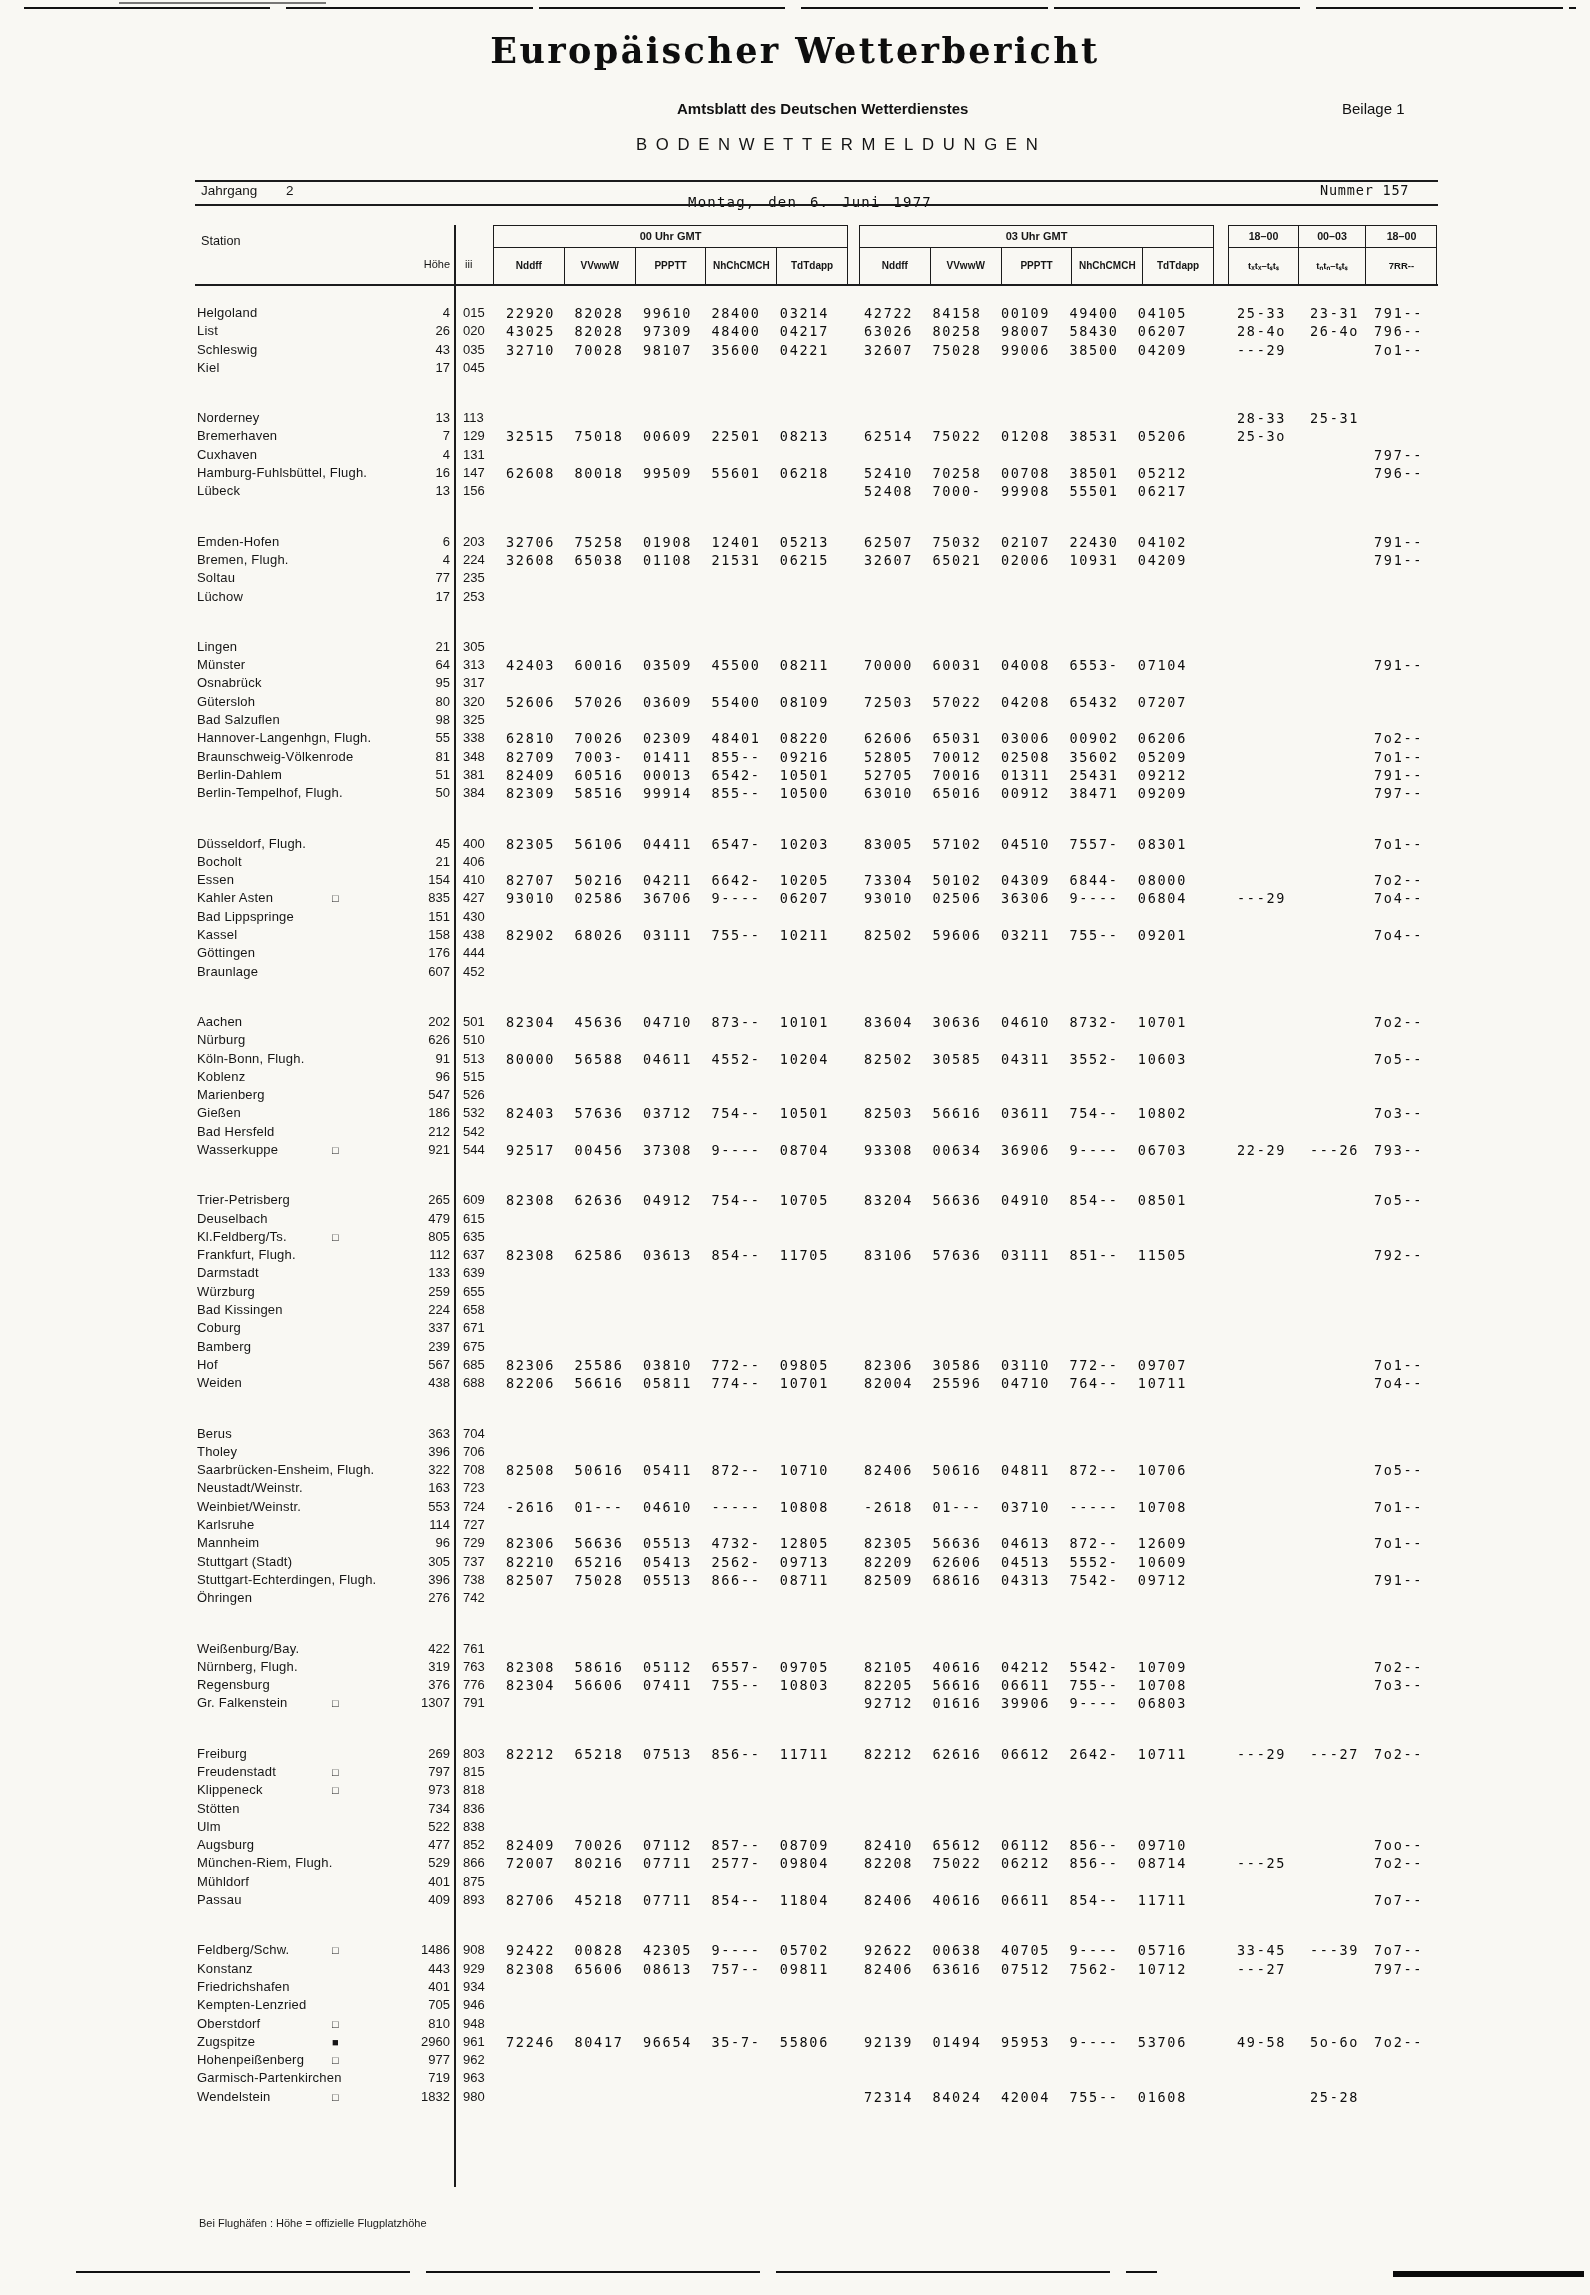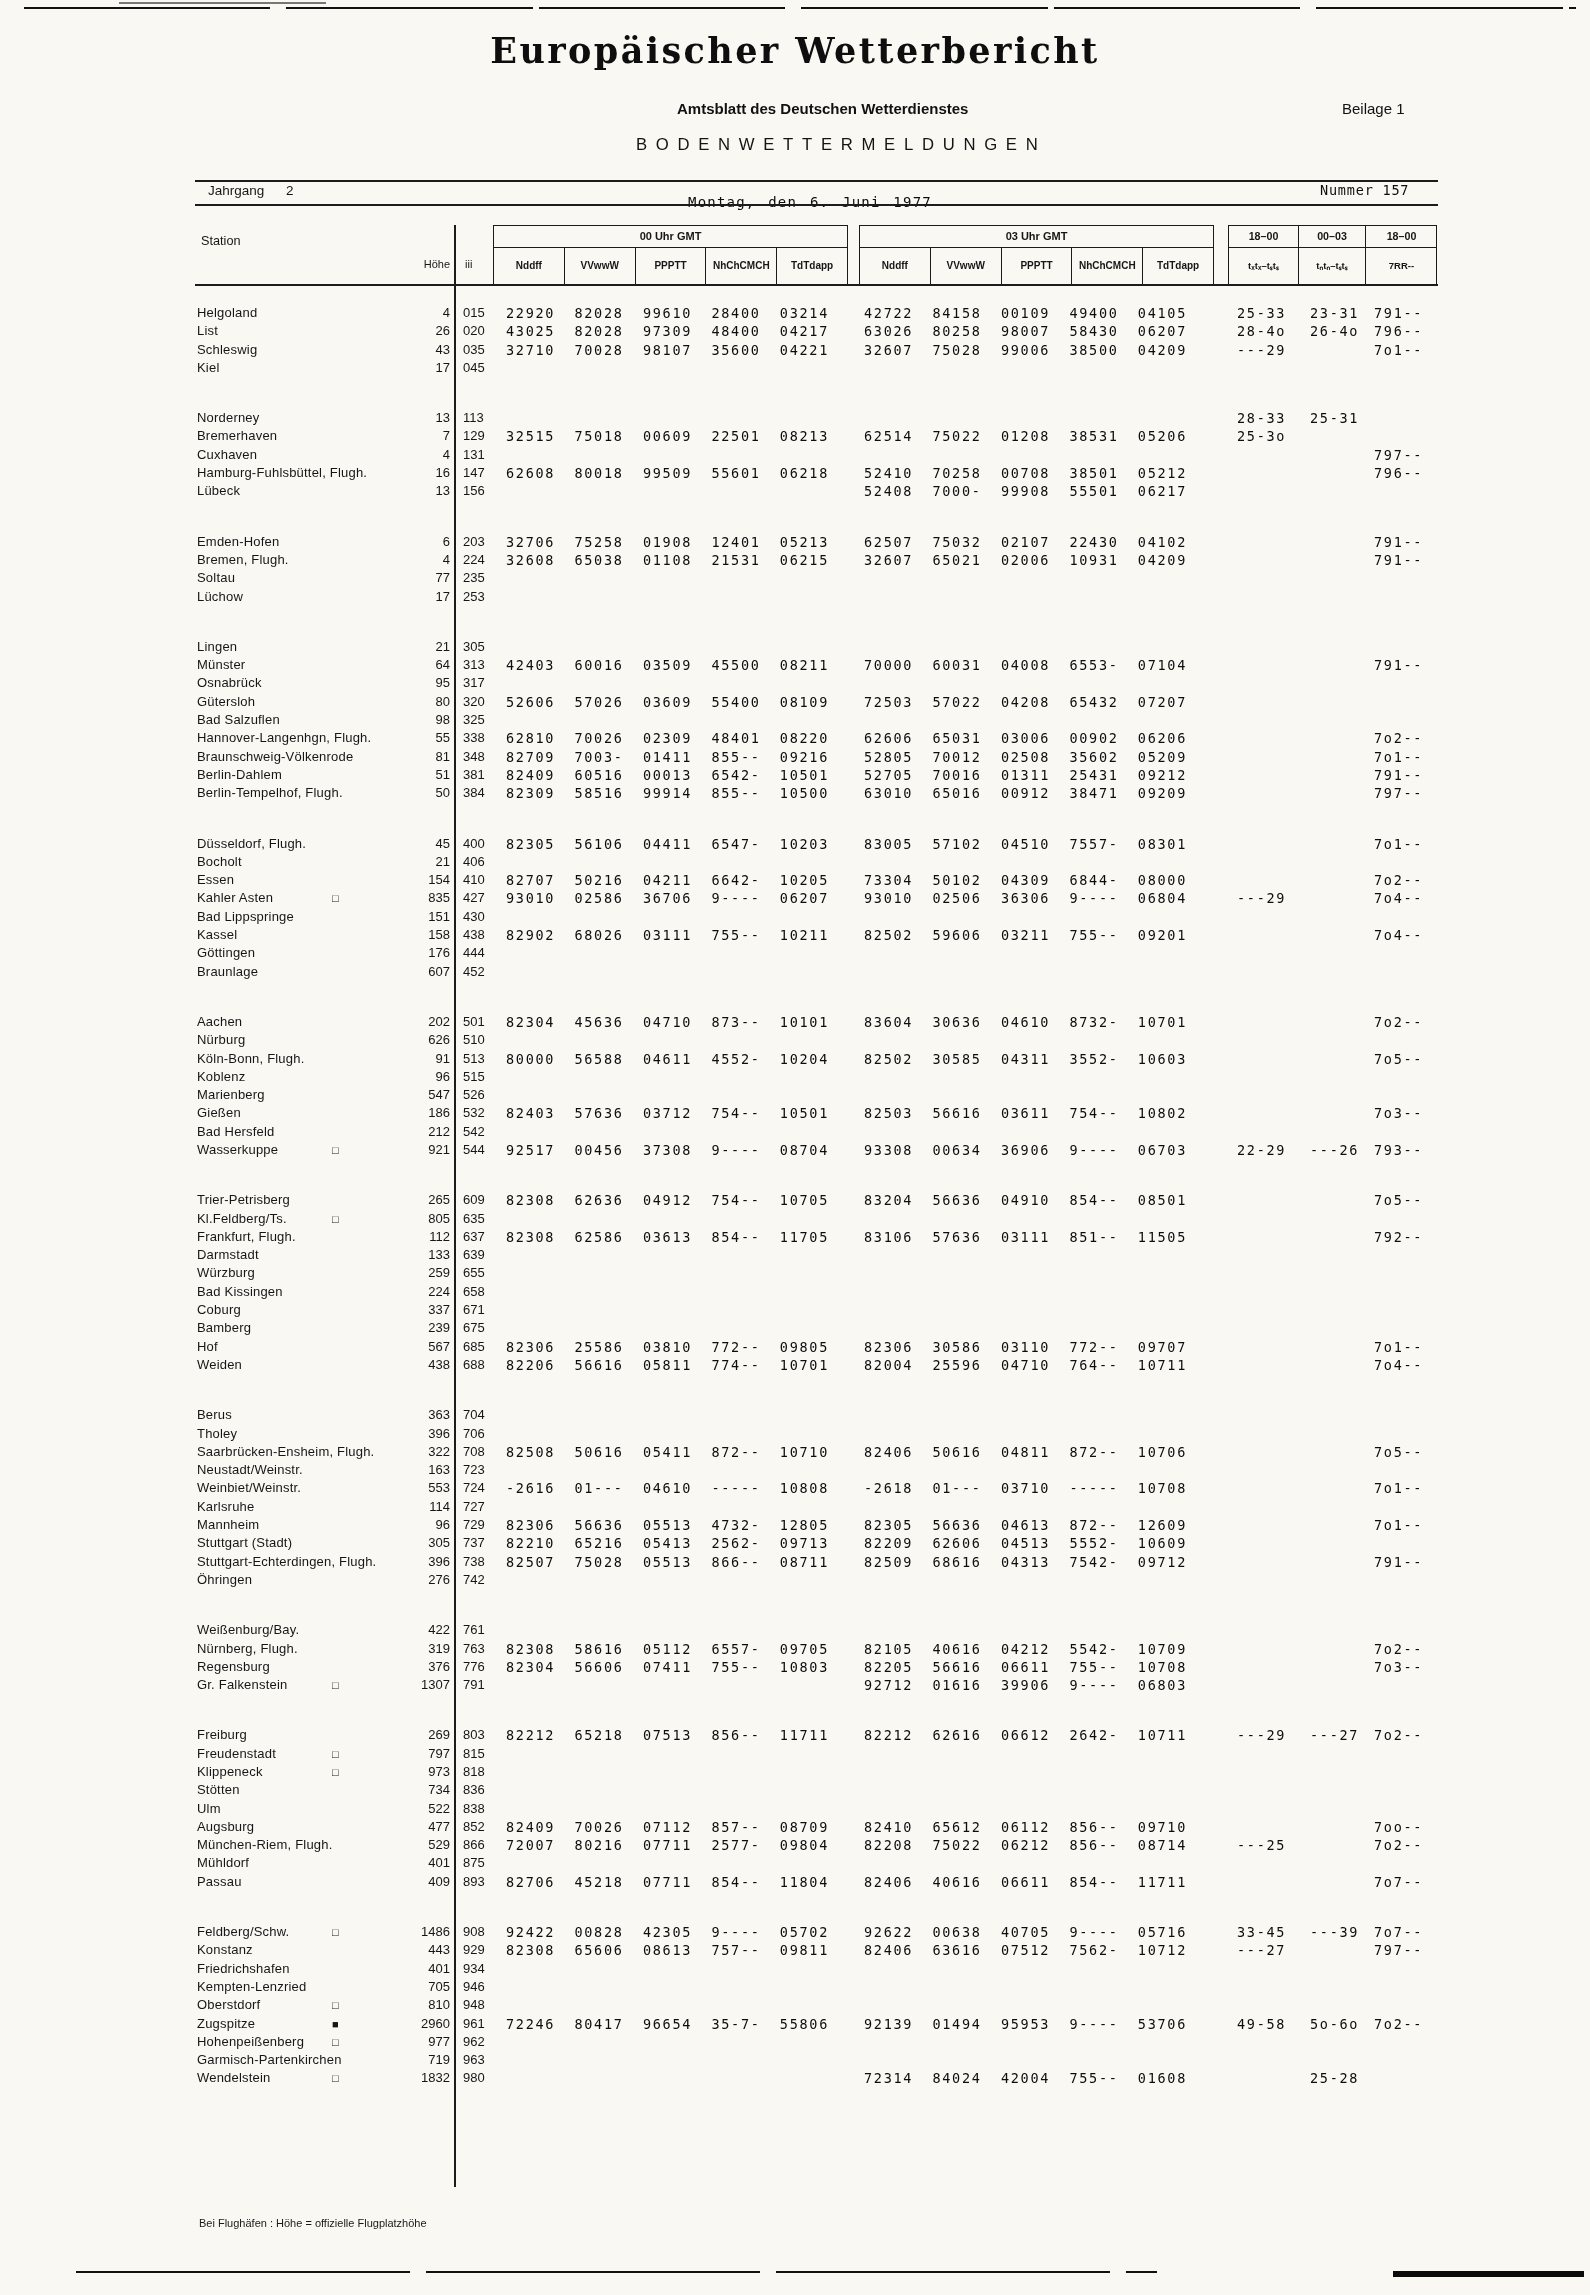--- a/index.html
+++ b/index.html
@@ -22,21 +22,21 @@
 
   
   .title {
     position:absolute; left:0; top:30px; width:1590px; text-align:center;
     font-family:"DejaVu Serif", serif; font-weight:bold; font-size:35px; letter-spacing:2.4px; color:#0e0e0e;
   }
   .subtitle { position:absolute; left:677px; top:100px; font-size:15px; font-weight:bold; color:#111; }
   .beilage  { position:absolute; left:1342px; top:100px; font-size:15px; color:#111; }
   .section  { position:absolute; left:636px; top:135px; font-size:16.7px; letter-spacing:8.7px; color:#141414; }
 
-  .meta-jahrgang-label { position:absolute; left:201px; top:183px; font-size:13.5px;margin-left:7px; }
+  .meta-jahrgang-label { position:absolute; left:201px; top:183px; font-size:13.5px; }
   .meta-jahrgang-value { position:absolute; left:286px; top:183px; font-size:13.5px; }
   .meta-date { position:absolute; left:688px; top:182px; font-family:"DejaVu Sans Mono",monospace; font-size:14px; letter-spacing:1.2px; word-spacing:3.2px; color:#0d0d0d;margin-top:12px; }
   .meta-nummer { position:absolute; left:1320px; top:182px; font-family:"DejaVu Sans Mono",monospace; font-size:13.5px; letter-spacing:0.8px; color:#0d0d0d;}
 
   .hr { position:absolute; height:1.6px; background:#1c1c1c; }
   .hr-meta-top   { left:195px; top:180px; width:1243px; }
   .hr-meta-bot   { left:195px; top:204px; width:1243px; }
   .hr-head-bot   { left:195px; top:284px; width:1243px; }
 
   .vline { position:absolute; left:454px; top:225px; width:1.6px; height:1962px; background:#1c1c1c; }
@@ -424,20 +424,25 @@
       <div class="group">
         <div class="row">
           <span class="st">Trier-Petrisberg</span>
           <span class="hh">265</span>
           <span class="ii">609</span>
           <span class="d0 mono">82308 62636 04912 754-- 10705</span>
           <span class="d3 mono">83204 56636 04910 854-- 08501</span>
           <span class="r3 mono">7o5--</span>
         </div>
         <div class="row">
+          <span class="st">Deuselbach</span>
+          <span class="hh">479</span>
+          <span class="ii">615</span>
+        </div>
+        <div class="row">
           <span class="st">Kl.Feldberg/Ts.</span>
           <span class="mk">□</span>
           <span class="hh">805</span>
           <span class="ii">635</span>
         </div>
         <div class="row">
           <span class="st">Frankfurt, Flugh.</span>
           <span class="hh">112</span>
           <span class="ii">637</span>
           <span class="d0 mono">82308 62586 03613 854-- 11705</span>

